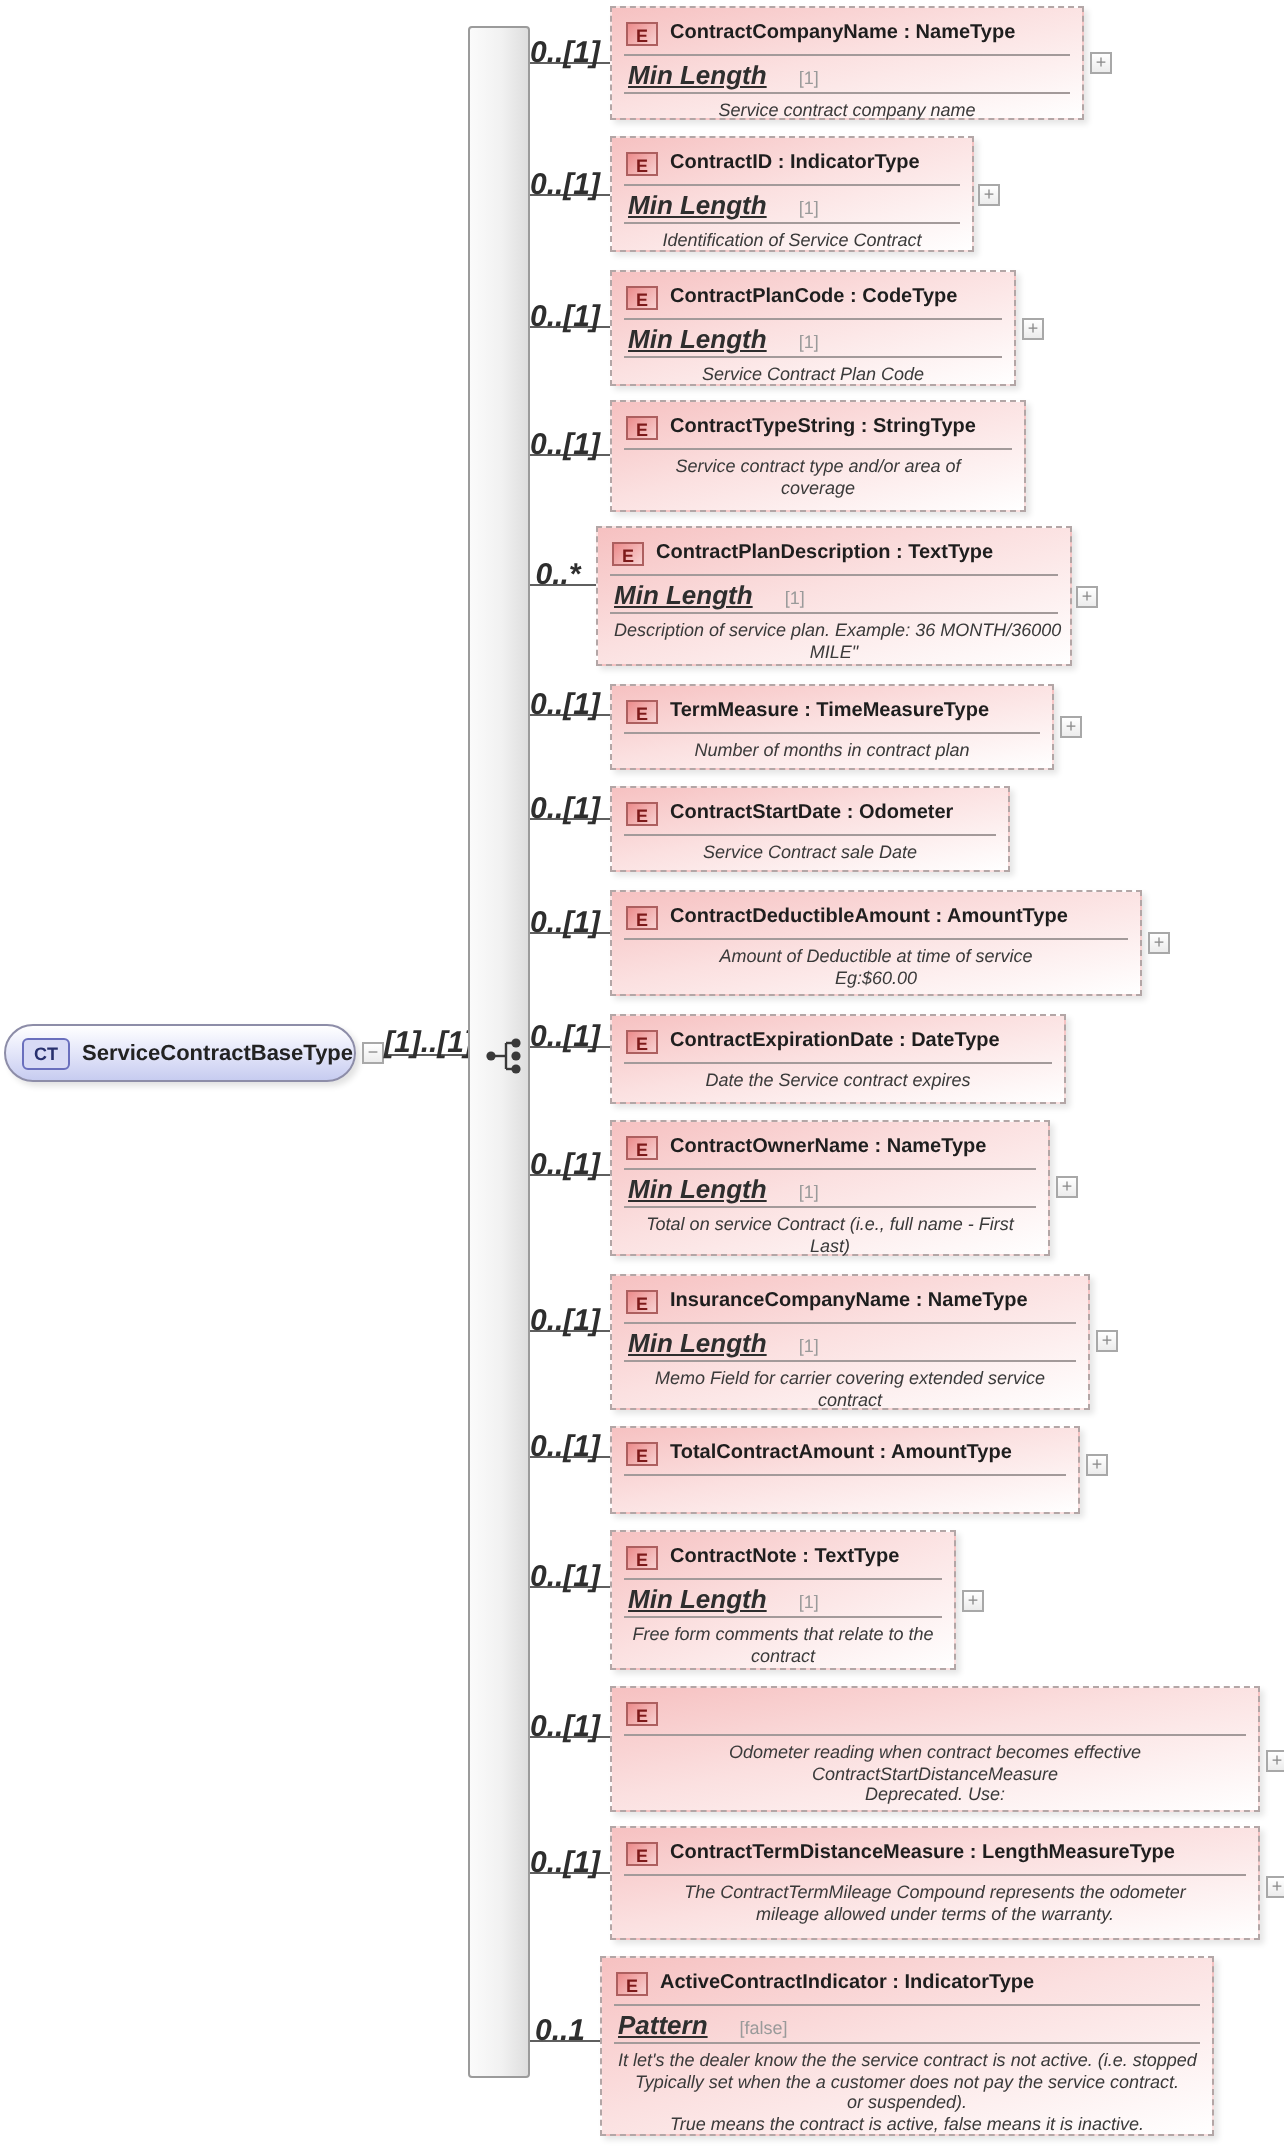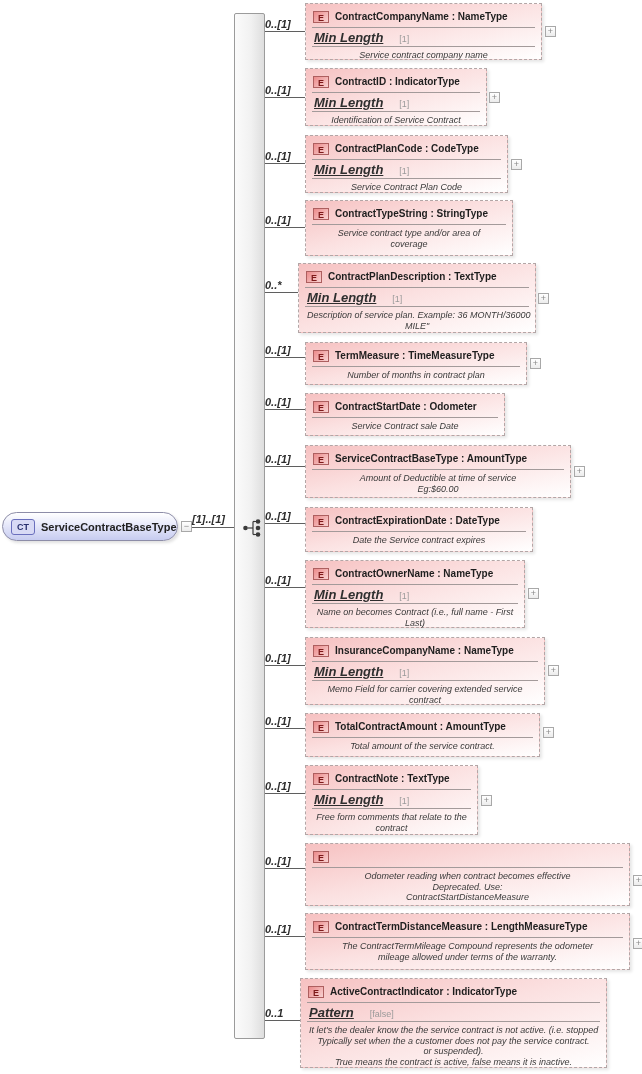--- a/index.html
+++ b/index.html
@@ -29,22 +29,22 @@
   
   .seq-bar{
     position:absolute;left:234px;top:13px;width:31px;height:1026px;box-sizing:border-box;
     border:1px solid #9b9b9b;border-radius:2px;
     background:linear-gradient(to right,#fbfbfb 0%,#f1f1f1 55%,#dedede 100%);
   }
   .seq-icon{position:absolute;left:242px;top:518px;}
   
   .h-line{position:absolute;height:0;border-top:1px solid #5f5f5f;}
   .card-label{
-    position:absolute;font-size:11px;font-style:italic;font-weight:bold;color:#2e2e2e;
-    text-align:left;white-space:nowrap;
+    position:absolute;font-size:15px;font-style:italic;font-weight:bold;color:#2e2e2e;
+    text-align:center;white-space:nowrap;
   }
   
   .el-box{
     position:absolute;box-sizing:border-box;
     border:1px dashed #b3a6a6;
     background:linear-gradient(to bottom right,#f6c1c1 0%,#fbe0e0 45%,#ffffff 100%);
     box-shadow:2px 2px 3px rgba(0,0,0,0.10);
   }
   .el-header{display:flex;align-items:center;padding:5px 8px 0 7px;height:15px;}
   .e-icon{
@@ -196,21 +196,21 @@
         <div class="sep"></div>
         <div class="el-desc">
           <div>Service Contract sale Date</div>
         </div>
       </div>
       <div class="h-line" style="left: 265px; top: 466px; width: 40px;"></div>
       <div class="card-label" style="left: 265px; top: 453px; width: 35px;">0..[1]</div>
       <div class="el-box" style="left: 305px; top: 445px; width: 266px; height: 53px;">
         <div class="el-header">
           <span class="e-icon">E</span>
-          <span class="el-title">ServiceContractBaseType : AmountType</span>
+          <span class="el-title">ContractDeductibleAmount : AmountType</span>
         </div>
         <div class="sep"></div>
         <div class="el-desc">
           <div>Amount of Deductible at time of service</div>
           <div>Eg:$60.00</div>
         </div>
       </div>
       <div class="plus-box" style="left: 574px; top: 466px;">+</div>
       <div class="h-line" style="left: 265px; top: 523px; width: 40px;"></div>
       <div class="card-label" style="left: 265px; top: 510px; width: 35px;">0..[1]</div>
@@ -231,21 +231,21 @@
           <span class="e-icon">E</span>
           <span class="el-title">ContractOwnerName : NameType</span>
         </div>
         <div class="sep"></div>
         <div class="facet-row">
           <span class="facet-label">Min Length</span>
           <span class="facet-value">[1]</span>
         </div>
         <div class="sep"></div>
         <div class="el-desc">
-          <div>Name on becomes Contract (i.e., full name - First</div>
+          <div>Total on service Contract (i.e., full name - First</div>
           <div>Last)</div>
         </div>
       </div>
       <div class="plus-box" style="left: 528px; top: 588px;">+</div>
       <div class="h-line" style="left: 265px; top: 665px; width: 40px;"></div>
       <div class="card-label" style="left: 265px; top: 652px; width: 35px;">0..[1]</div>
       <div class="el-box" style="left: 305px; top: 637px; width: 240px; height: 68px;">
         <div class="el-header">
           <span class="e-icon">E</span>
           <span class="el-title">InsuranceCompanyName : NameType</span>
@@ -263,23 +263,20 @@
       </div>
       <div class="plus-box" style="left: 548px; top: 665px;">+</div>
       <div class="h-line" style="left: 265px; top: 728px; width: 40px;"></div>
       <div class="card-label" style="left: 265px; top: 715px; width: 35px;">0..[1]</div>
       <div class="el-box" style="left: 305px; top: 713px; width: 235px; height: 44px;">
         <div class="el-header">
           <span class="e-icon">E</span>
           <span class="el-title">TotalContractAmount : AmountType</span>
         </div>
         <div class="sep"></div>
-        <div class="el-desc">
-          <div>Total amount of the service contract.</div>
-        </div>
       </div>
       <div class="plus-box" style="left: 543px; top: 727px;">+</div>
       <div class="h-line" style="left: 265px; top: 793px; width: 40px;"></div>
       <div class="card-label" style="left: 265px; top: 780px; width: 35px;">0..[1]</div>
       <div class="el-box" style="left: 305px; top: 765px; width: 173px; height: 70px;">
         <div class="el-header">
           <span class="e-icon">E</span>
           <span class="el-title">ContractNote : TextType</span>
         </div>
         <div class="sep"></div>
@@ -296,22 +293,22 @@
       <div class="plus-box" style="left: 481px; top: 795px;">+</div>
       <div class="h-line" style="left: 265px; top: 868px; width: 40px;"></div>
       <div class="card-label" style="left: 265px; top: 855px; width: 35px;">0..[1]</div>
       <div class="el-box" style="left: 305px; top: 843px; width: 325px; height: 63px;">
         <div class="el-header">
           <span class="e-icon">E</span>
         </div>
         <div class="sep"></div>
         <div class="el-desc">
           <div>Odometer reading when contract becomes effective</div>
+          <div>ContractStartDistanceMeasure</div>
           <div>Deprecated. Use:</div>
-          <div>ContractStartDistanceMeasure</div>
         </div>
       </div>
       <div class="plus-box" style="left: 633px; top: 875px;">+</div>
       <div class="h-line" style="left: 265px; top: 936px; width: 40px;"></div>
       <div class="card-label" style="left: 265px; top: 923px; width: 35px;">0..[1]</div>
       <div class="el-box" style="left: 305px; top: 913px; width: 325px; height: 57px;">
         <div class="el-header">
           <span class="e-icon">E</span>
           <span class="el-title">ContractTermDistanceMeasure : LengthMeasureType</span>
         </div>

